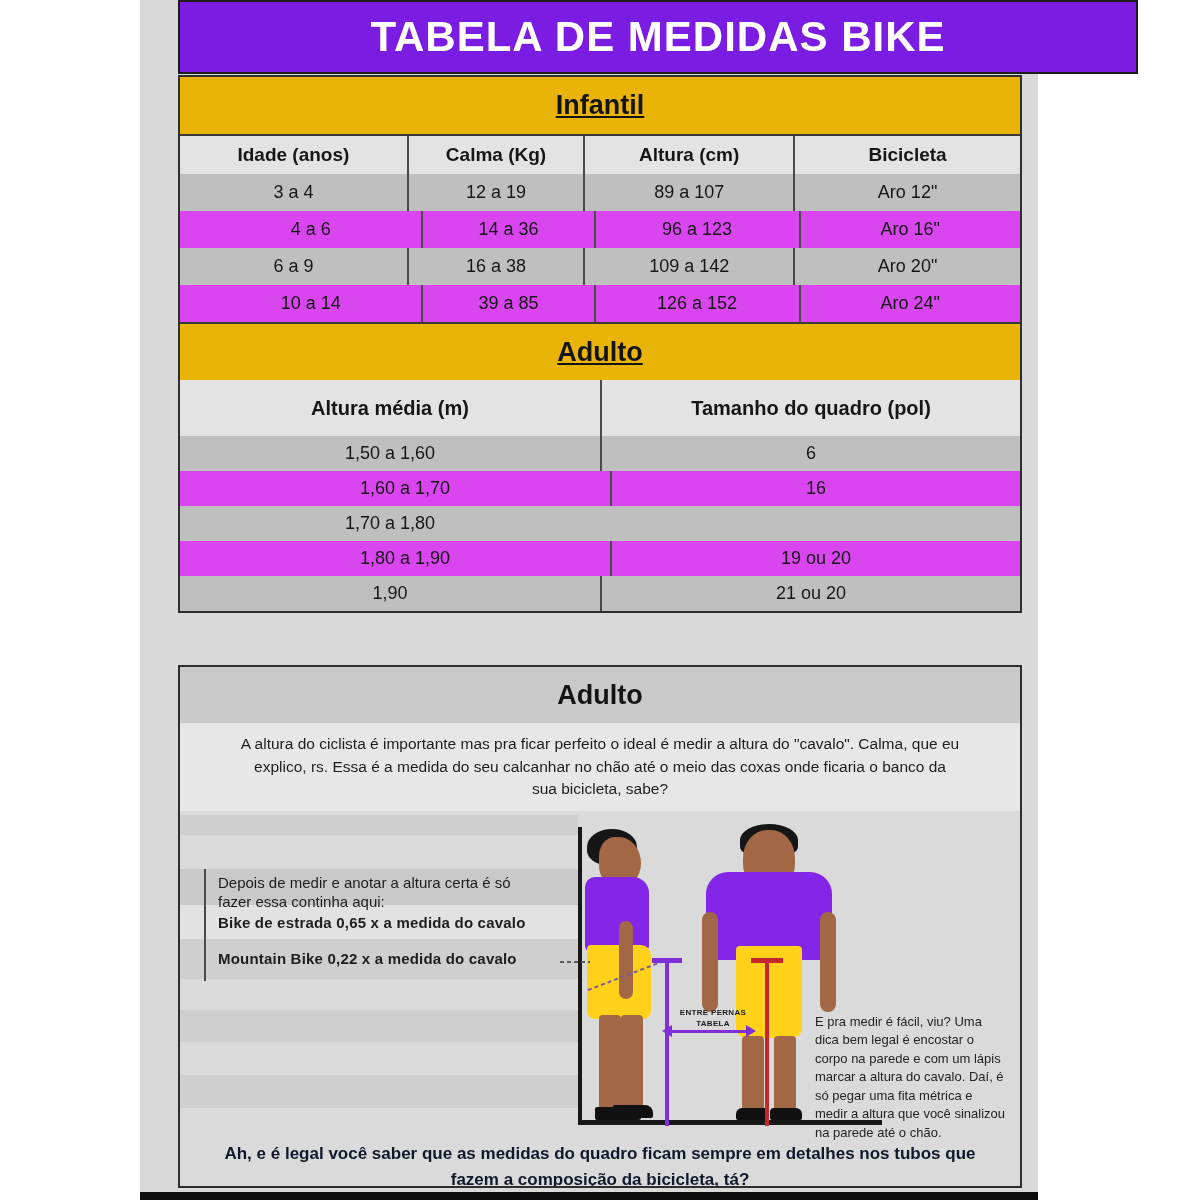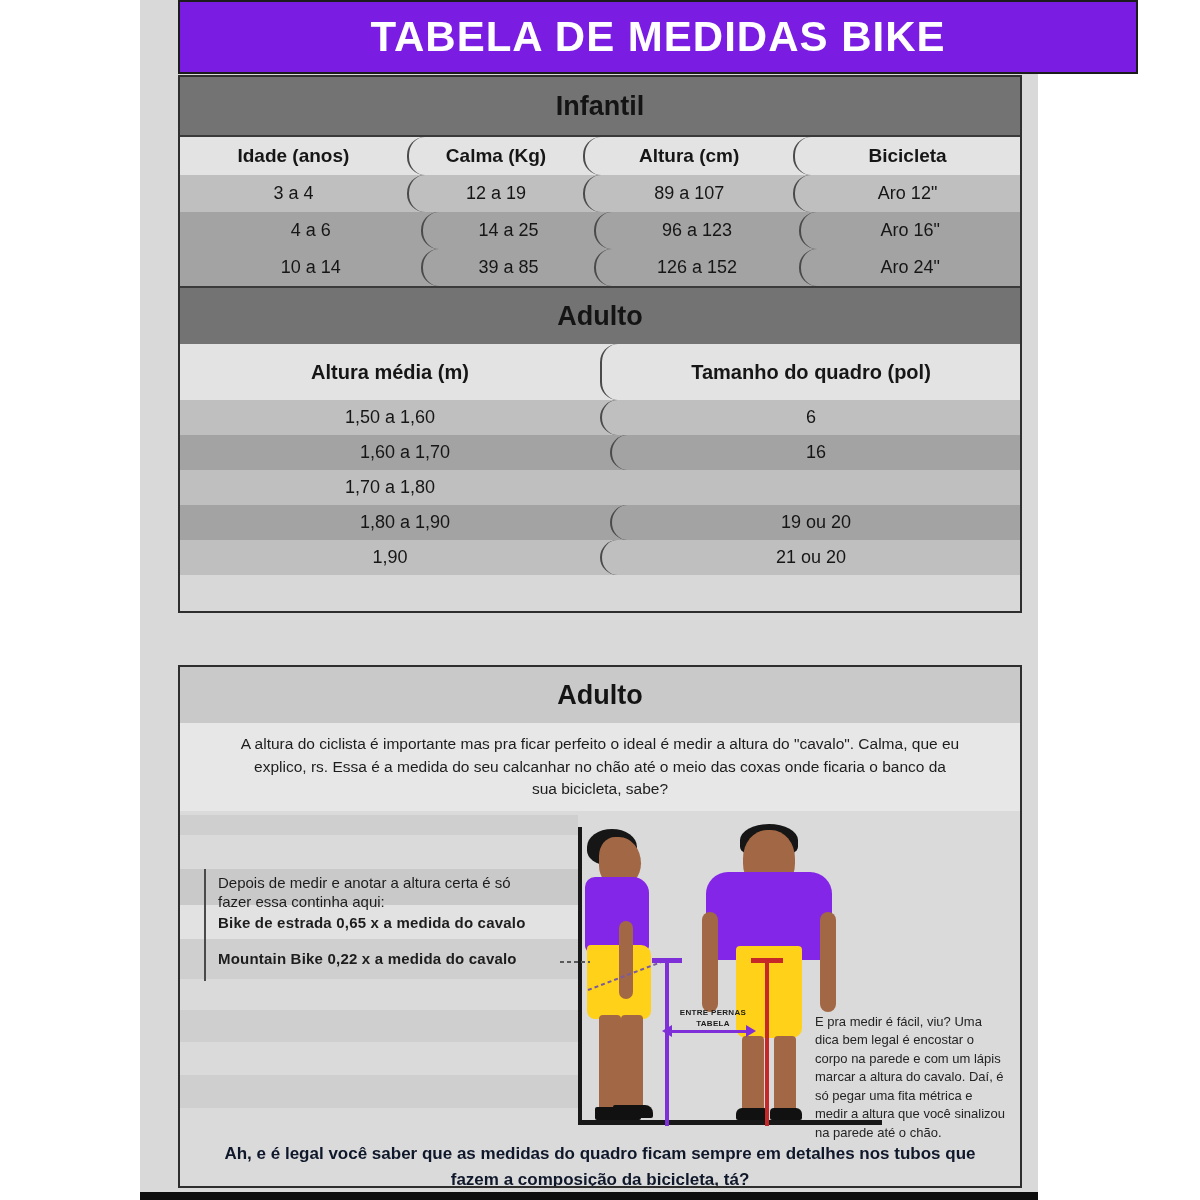--- a/index.html
+++ b/index.html
@@ -8,36 +8,36 @@
   .canvas { position:absolute; left:140px; top:0; width:898px; height:1200px; background:#d9d9d9; }
 
   
   .title-bar { position:absolute; left:178px; top:0; width:960px; height:74px;
     background:#7a1ce2; border:2px solid #1c1c1c; display:flex; align-items:center; justify-content:center; }
   .title-bar h1 { color:#ffffff; font-size:42px; font-weight:900; letter-spacing:1px; }
 
   
   .box1 { position:absolute; left:178px; top:75px; width:844px; height:538px;
     border:2px solid #2e2e2e; background:#d8d8d8; display:flex; flex-direction:column; }
-  .section-band { background:#737373; display:flex; align-items:center; justify-content:center;
-    font-size:27px; font-weight:800; color:#141414; }
+  .section-band { background:#eab308; display:flex; align-items:center; justify-content:center;
+    font-size:27px; font-weight:800; color:#141414;text-decoration:underline; }
   .band-infantil { height:58px; }
   .band-adulto { height:58px; border-top:2px solid #3a3a3a; }
   .tbl { display:flex; flex-direction:column; }
   .tbl-row { display:flex; }
   .cell { display:flex; align-items:center; justify-content:center; font-size:18px;
-    font-weight:500; color:#161616; border-left:2px solid #4a4a4a;border-radius:18px; }
+    font-weight:500; color:#161616; border-left:2px solid #4a4a4a; }
   .cell:first-child { border-left:none; }
   .head-cell { font-weight:800; font-size:19px; }
   .inf-head { height:40px; background:#e3e3e3; border-top:2px solid #3a3a3a; }
   .inf-r { height:37px; }
   .ad-head { height:56px; background:#e3e3e3; }
   .ad-r { height:35px; }
   .dark { background:#bfbfbf; }
-  .light { background:#a3a3a3;padding-left:20px; }
+  .light { background:#d946ef;padding-left:20px; }
   .c-inf-0 { width:27%; } .c-inf-1 { width:21%; } .c-inf-2 { width:25%; } .c-inf-3 { width:27%; }
   .c-ad { width:50%; }
 
   
   .box2 { position:absolute; left:178px; top:665px; width:844px; height:523px;
     border:2px solid #2e2e2e; background:#dadada; display:flex; flex-direction:column; }
   .band-adulto2 { height:56px; background:#c9c9c9; display:flex; align-items:center; justify-content:center;
     font-size:27px; font-weight:800; color:#141414; }
   .intro-band { height:88px; background:#e7e7e7; display:flex; align-items:center; justify-content:center; }
   .intro-band p { width:720px; text-align:center; font-size:15.5px; font-weight:500; line-height:1.45; color:#1d1d1d; }
@@ -96,23 +96,29 @@
         <div class="cell head-cell c-inf-3">Bicicleta</div>
       </div>
       <div class="tbl-row inf-r dark">
         <div class="cell c-inf-0">3 a 4</div>
         <div class="cell c-inf-1">12 a 19</div>
         <div class="cell c-inf-2">89 a 107</div>
         <div class="cell c-inf-3">Aro 12"</div>
       </div>
       <div class="tbl-row inf-r light">
         <div class="cell c-inf-0">4 a 6</div>
-        <div class="cell c-inf-1">14 a 25</div>
+        <div class="cell c-inf-1">14 a 36</div>
         <div class="cell c-inf-2">96 a 123</div>
         <div class="cell c-inf-3">Aro 16"</div>
+      </div>
+      <div class="tbl-row inf-r dark">
+        <div class="cell c-inf-0">6 a 9</div>
+        <div class="cell c-inf-1">16 a 38</div>
+        <div class="cell c-inf-2">109 a 142</div>
+        <div class="cell c-inf-3">Aro 20"</div>
       </div>
       <div class="tbl-row inf-r light">
         <div class="cell c-inf-0">10 a 14</div>
         <div class="cell c-inf-1">39 a 85</div>
         <div class="cell c-inf-2">126 a 152</div>
         <div class="cell c-inf-3">Aro 24"</div>
       </div>
     </div>
 
     <div class="section-band band-adulto">Adulto</div>

